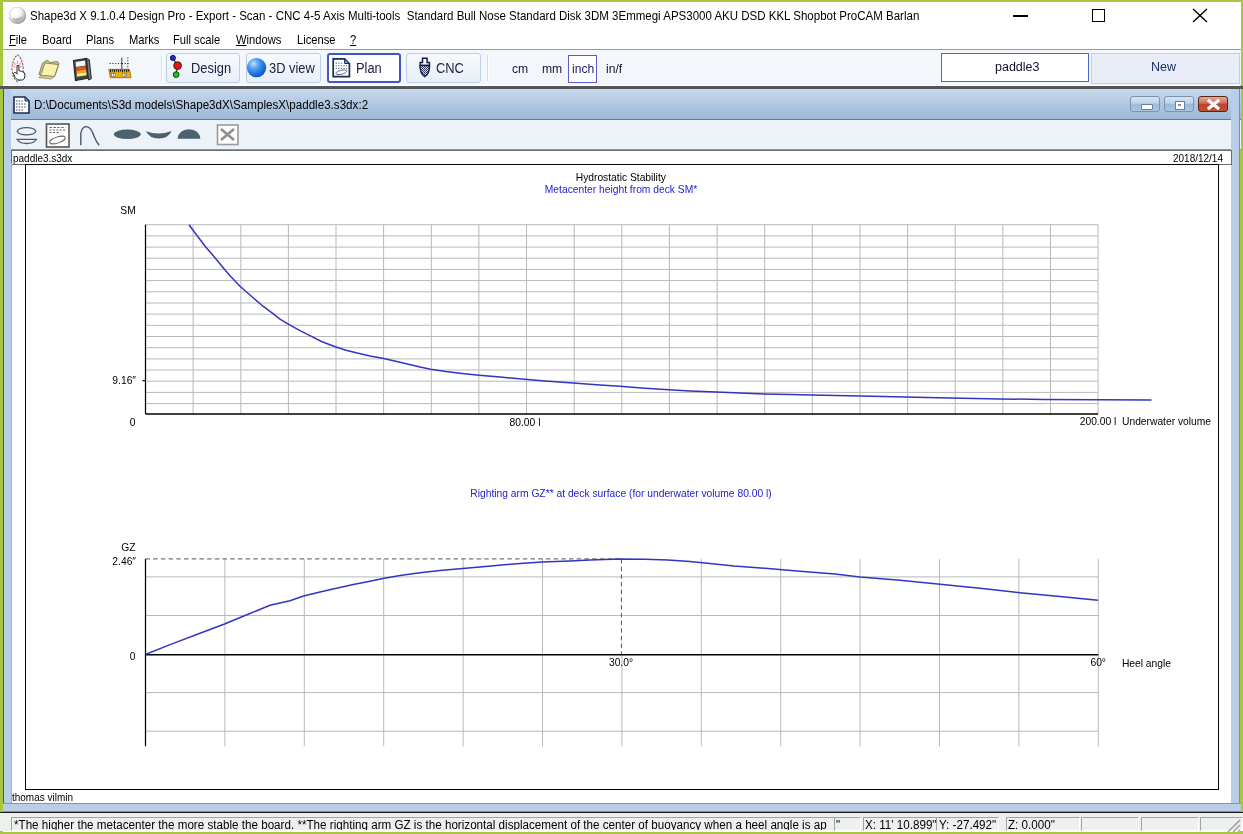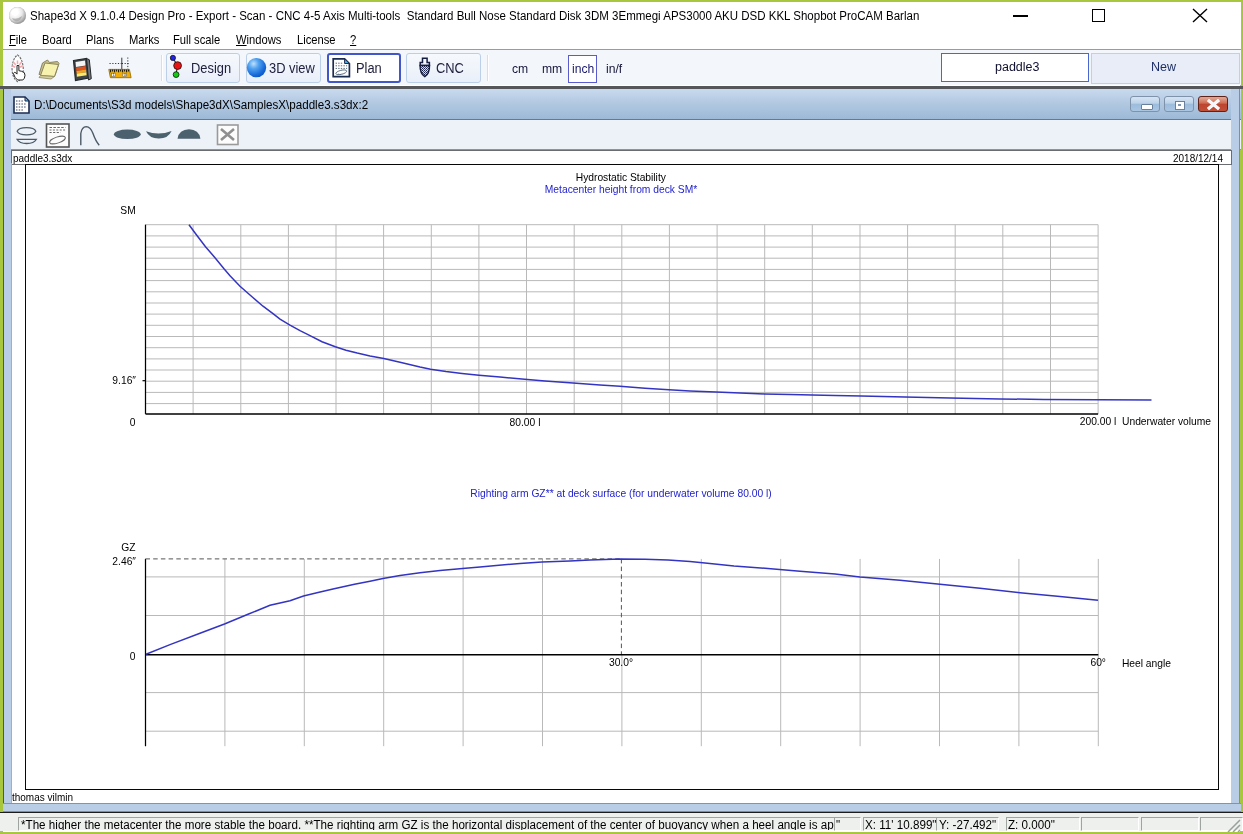--- a/index.html
+++ b/index.html
@@ -241,21 +241,21 @@
 <text x="0" y="0" transform="translate(110.0,399.7) scale(0.98,1)" text-anchor="end" font-size="10.5" fill="#000">2.46″</text>
 <text x="0" y="0" transform="translate(106.6,494.7) scale(0.98,1)" text-anchor="middle" font-size="10.5" fill="#000">0</text>
 <text x="0" y="0" transform="translate(595.0,501.0) scale(0.98,1)" text-anchor="middle" font-size="10.5" fill="#000">30.0°</text>
 <text x="0" y="0" transform="translate(1072.2,501.3) scale(0.98,1)" text-anchor="middle" font-size="10.5" fill="#000">60°</text>
 <text x="0" y="0" transform="translate(1095.9,501.5) scale(0.98,1)" text-anchor="start" font-size="10.5" fill="#000">Heel angle</text>
 </svg>
 
 <div class="abs" style="left:0;top:813.3px;width:1243px;height:18.2px;background:#eef0ee;"></div>
 <style>.pan{position:absolute;top:816.5px;height:12px;border-top:1px solid #a0a4a0;border-left:1px solid #a0a4a0;border-bottom:1px solid #fff;border-right:1px solid #fff;background:#eef0ee;overflow:hidden;}
 .ptx{position:absolute;left:1.5px;top:0px;font-size:12px;color:#000;white-space:pre;transform-origin:0 0;transform:scaleX(0.97);}</style>
-<div class="pan" style="left:18px;width:828px;">
+<div class="pan" style="left:11px;width:828px;">
     <span class="ptx" style="left:2px;">*The higher the metacenter the more stable the board. **The righting arm GZ is the horizontal displacement of the center of buoyancy when a heel angle is ap</span>
   </div>
 <div class="pan" style="left:833.8px;width:25px;">
     <span class="ptx">"</span>
   </div>
 <div class="pan" style="left:862.5px;width:72px;">
     <span class="ptx">X: 11' 10.899"</span>
   </div>
 <div class="pan" style="left:936.2px;width:60.5px;">
     <span class="ptx">Y: -27.492"</span>

